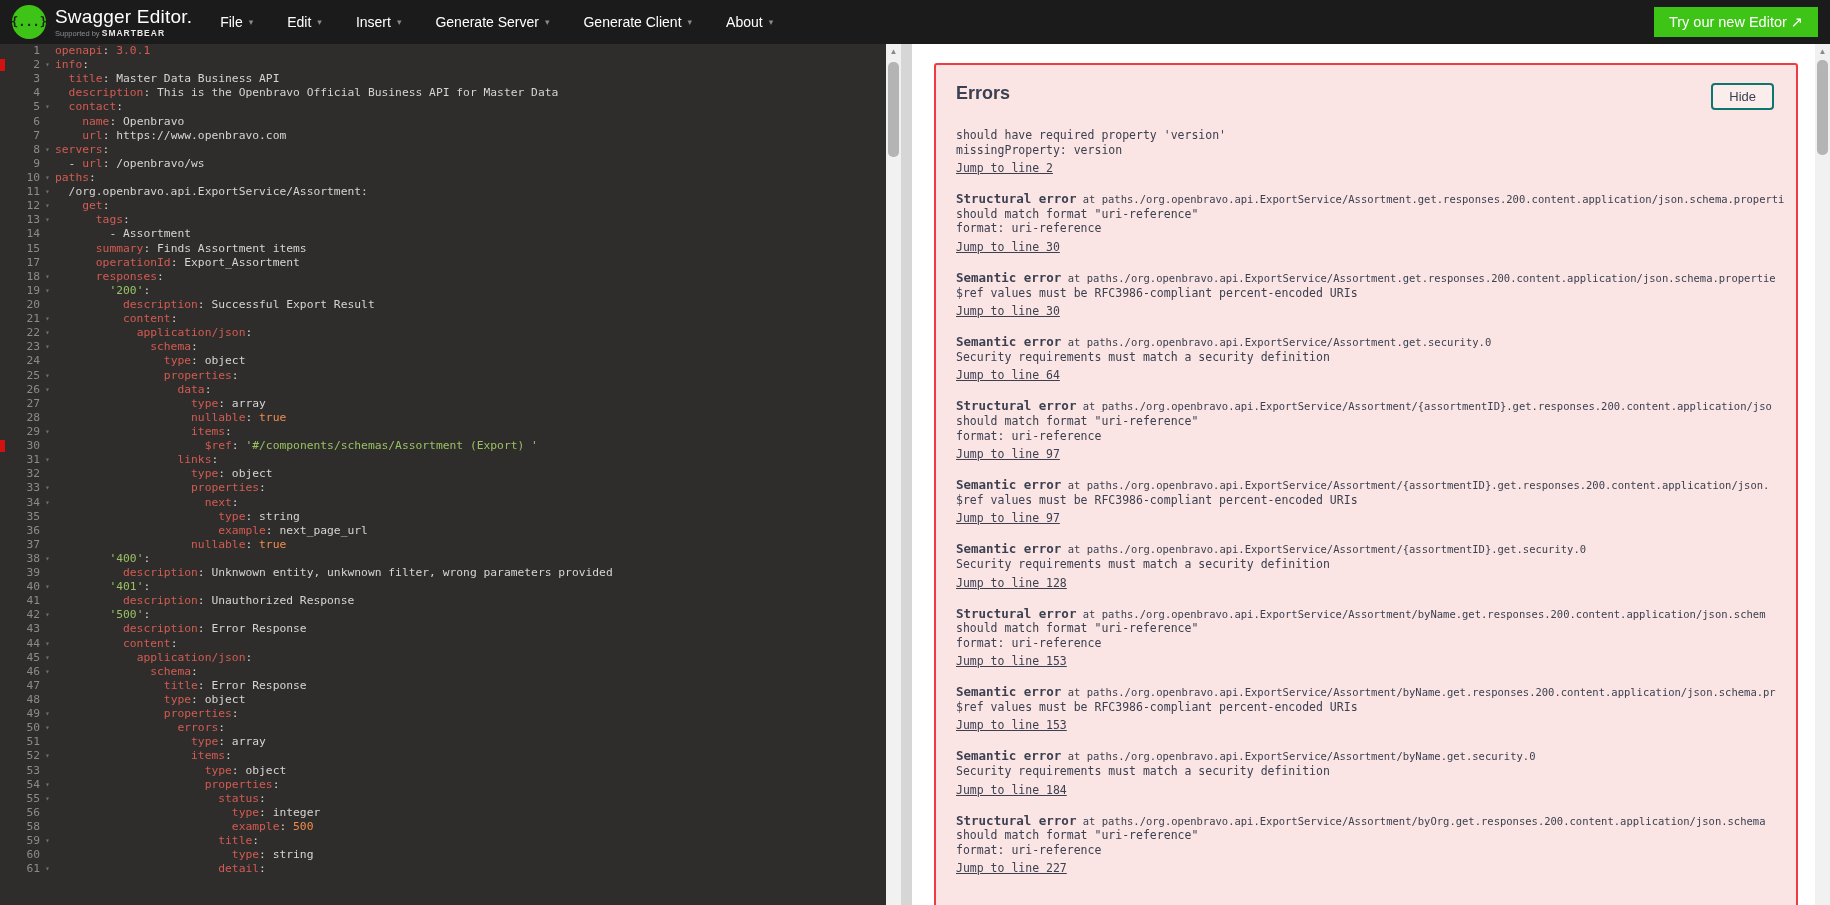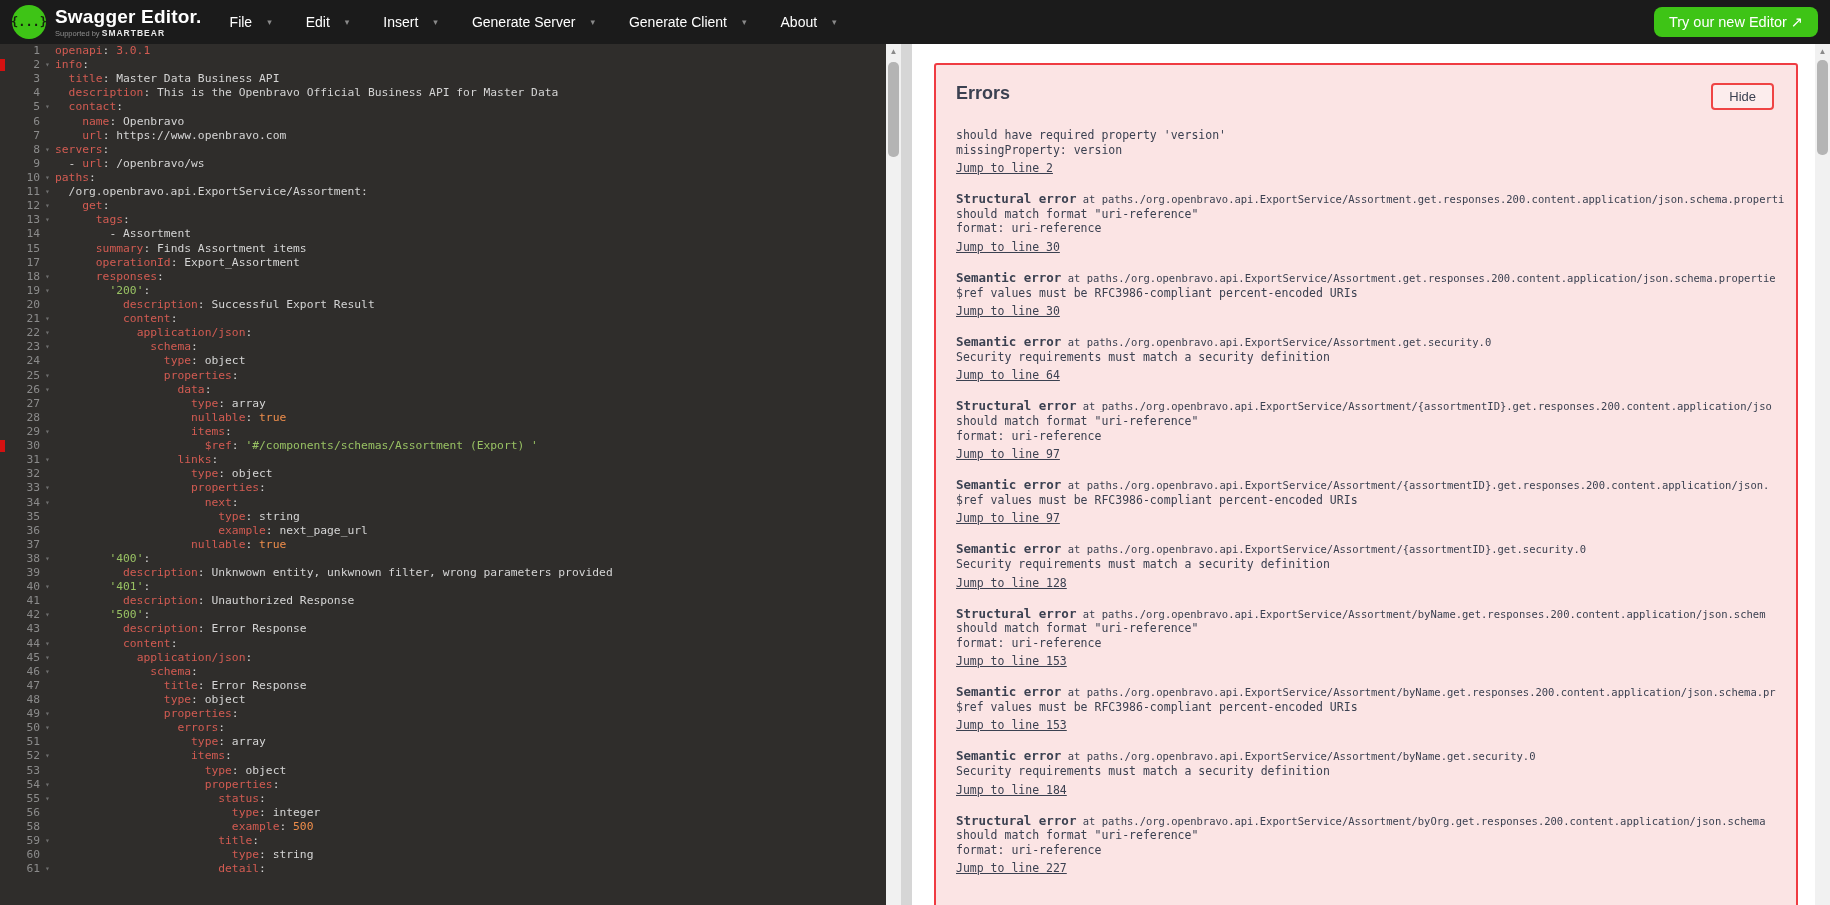--- a/index.html
+++ b/index.html
@@ -6,28 +6,28 @@
   html,body { width:1830px; height:905px; overflow:hidden; background:#fff;
               font-family:"Liberation Sans", sans-serif; }
 
   
   .topbar { height:44px; background:#1b1b1b; display:flex; align-items:center; padding:0 12px; }
   .brand { display:flex; align-items:center; gap:9px; margin-right:28px; }
   .logo-circle { width:34px; height:34px; border-radius:50%; background:#3ec416;
                  color:#15220d; font-family:"DejaVu Sans Mono", monospace; font-weight:bold;
                  font-size:12px; display:flex; align-items:center; justify-content:center; }
   .brand-text { display:flex; flex-direction:column; line-height:1; }
-  .brand-title { color:#fff; font-size:19px; font-weight:bold; letter-spacing:.2px; }
+  .brand-title { color:#fff; font-size:19px; font-weight:normal; letter-spacing:.2px; }
   .brand-sub { margin-top:3px; font-size:7.5px; color:#8d8d8d; }
   .brand-sub b { color:#e8e8e8; letter-spacing:1px; font-size:8.5px; }
   .menus { display:flex; align-items:center; gap:34px; }
-  .menu-item { color:#fff; font-size:14px; cursor:pointer; display:flex; align-items:center; gap:15px; }
+  .menu-item { color:#fff; font-size:14px; cursor:pointer; display:flex; align-items:center; gap:6px; }
   .menu-caret { color:#8a8a8a; font-size:9px; }
   .top-spacer { flex:1; }
-  .cta-button { background:#3ec416; color:#fff; font-size:14.5px; border:none; border-radius:8px;
+  .cta-button { background:#3ec416; color:#fff; font-size:14.5px; border:none; border-radius:0;
                 padding:7px 15px; cursor:pointer; white-space:nowrap; }
 
   
   .main { display:flex; height:861px; width:1830px; }
 
   
   .editor-pane { width:886px; background:#2f2d2b; overflow:hidden; position:relative;
                  font-family:"DejaVu Sans Mono", monospace; font-size:11.3px; }
   .ed-row { height:14.115px; line-height:14.115px; white-space:pre; position:relative; display:flex; }
   .ed-num { width:40px; text-align:right; color:#8b8b8b; flex:none; }
@@ -44,21 +44,21 @@
 
   .splitter { width:11px; background:#d6d6d6; flex:none; }
 
   
   .right-pane { flex:1; background:#fff; overflow:hidden; position:relative; }
   .errors-panel { position:absolute; left:22px; top:19px; width:864px; height:1400px;
                   background:#fbe4e4; border:2px solid #ef3b42; border-radius:3px;
                   padding:18px 22px 0 20px; overflow:visible; }
   .panel-head { display:flex; align-items:flex-start; justify-content:space-between; margin-bottom:18px; }
   .panel-title { font-size:18px; font-weight:bold; color:#3b4151; }
-  .hide-button { background:rgba(255,255,255,.35); border:2px solid #ef4444; border-radius:4px;
+  .hide-button { background:rgba(255,255,255,.35); border:2px solid #0f766e; border-radius:4px;
                  color:#3b4151; font-size:13px; padding:4px 16px; cursor:pointer;
                  font-family:"Liberation Sans", sans-serif; }
   .err-entry { margin-bottom:15px; color:#3b4151; font-family:"DejaVu Sans Mono", monospace; }
   .err-head { white-space:nowrap; line-height:14.6px; }
   .err-type { font-weight:bold; font-size:12.5px; }
   .err-at { font-size:10.5px; }
   .err-line { font-size:11.5px; line-height:14.6px; white-space:nowrap; }
   .err-jump { font-size:11.5px; line-height:14.6px; color:#3b4151; text-decoration:underline;
               cursor:pointer; display:inline-block; }
 

